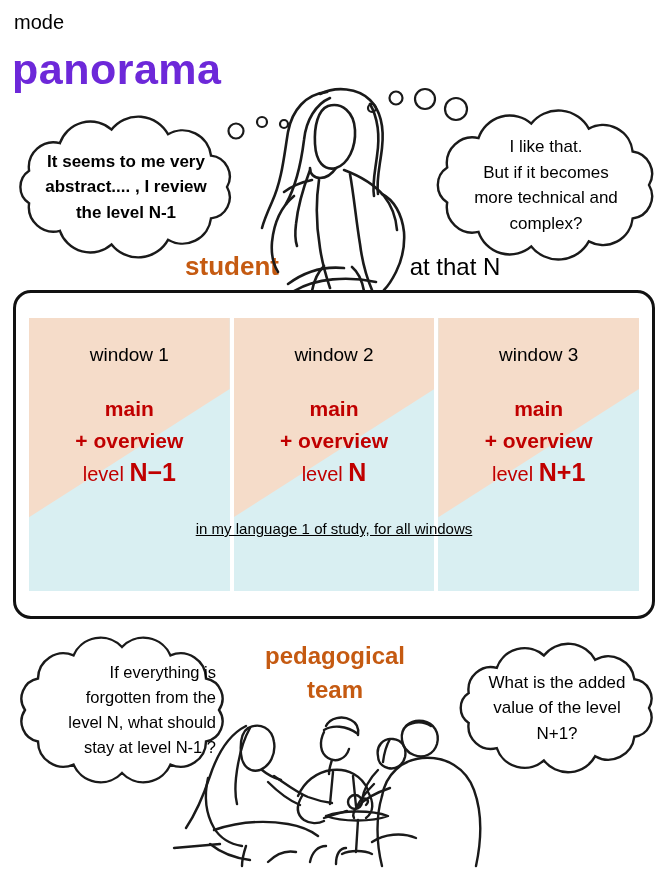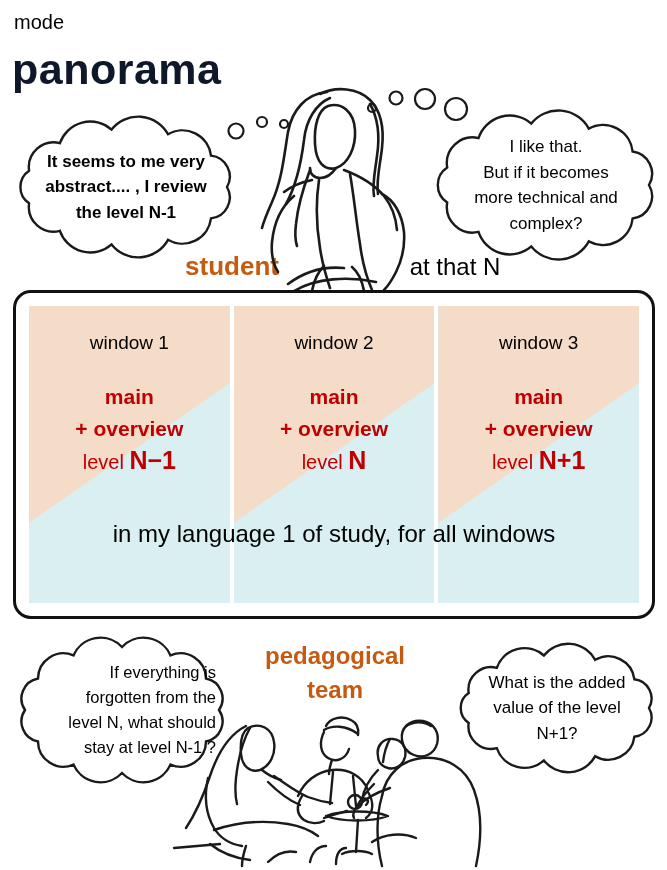--- a/index.html
+++ b/index.html
@@ -5,21 +5,21 @@
   * { margin:0; padding:0; box-sizing:border-box; }
   html,body { background:#fff; }
   body {
     position:relative; width:667px; height:870px; overflow:hidden;
     font-family:"Liberation Sans", sans-serif; color:#000;
   }
   .abs { position:absolute; }
 
   
   #mode-label { left:14px; top:10px; font-size:20px; line-height:1.2; }
-  #page-title { left:12px; top:45px; font-size:43px; font-weight:bold; color:#0f172a; line-height:1.15; letter-spacing:0.5px; }
+  #page-title { left:12px; top:45px; font-size:43px; font-weight:bold; color:#6d28d9; line-height:1.15; letter-spacing:0.5px; }
 
   
   .cloud { position:absolute; }
   .cloud svg { position:absolute; inset:0; overflow:visible; }
   .cloud .cloud-text {
     position:absolute; inset:10px 16px; display:flex; flex-direction:column;
     justify-content:center; text-align:center; font-size:17px; line-height:1.5;
   }
   #cloud-top-left  { left:12px;  top:116px; width:228px; height:142px;font-weight:bold; }
   #cloud-top-right { left:430px; top:110px; width:232px; height:150px; }
@@ -39,35 +39,35 @@
   #team-figure path { stroke-width:2.4; }
 
   #student-label { left:132px; top:251px; width:200px; text-align:center;
                    font-size:26px; font-weight:bold; color:#C55A11; }
   #student-level { left:380px; top:253px; width:150px; text-align:center; font-size:24px; }
 
   
   #windows-box {
     left:13px; top:290px; width:642px; height:329px; z-index:2;
     background:#fff; border:3px solid #111; border-radius:18px;
-    padding:13px 13px; display:flex; gap:4px;
+    padding:25px 13px; display:flex; gap:4px;
   }
   .panel { flex:1; position:relative; background:#D9EFF2; overflow:hidden; }
   .panel::before {
     content:""; position:absolute; inset:0; background:#F5DCC9;
     clip-path:polygon(0 0, 100% 0, 100% 26%, 0 73%);
   }
   .panel-content { position:relative; z-index:1; display:flex; flex-direction:column;
     align-items:center; text-align:center; }
   .win-title { margin-top:26px; font-size:19px; }
   .win-main  { margin-top:27px; font-size:21px; font-weight:bold; color:#C00000; line-height:1.5; }
   .win-level { margin-top:2px; font-size:20px; color:#C00000; }
   .win-level b { font-size:25px; }
   #box-footer { position:absolute; left:0; right:0; top:227px; z-index:3;
-    text-align:center; font-size:24px; color:#000; }
+    text-align:center; font-size:15px; color:#000;text-decoration:underline; }
 
   
   #team-label { left:235px; top:639px; width:200px; text-align:center;
     font-size:24px; font-weight:bold; color:#C55A11; line-height:1.4; }
 </style>
 </head>
 <body>
 
 <div class="abs" id="mode-label">mode</div>
 <div class="abs" id="page-title">panorama</div>

